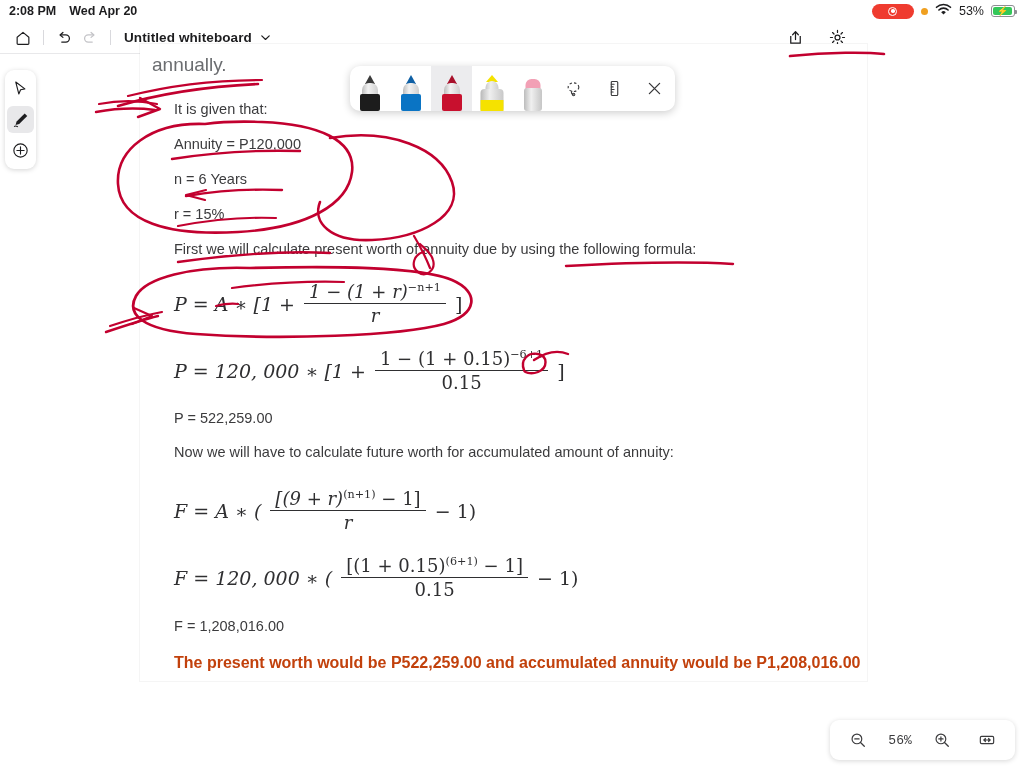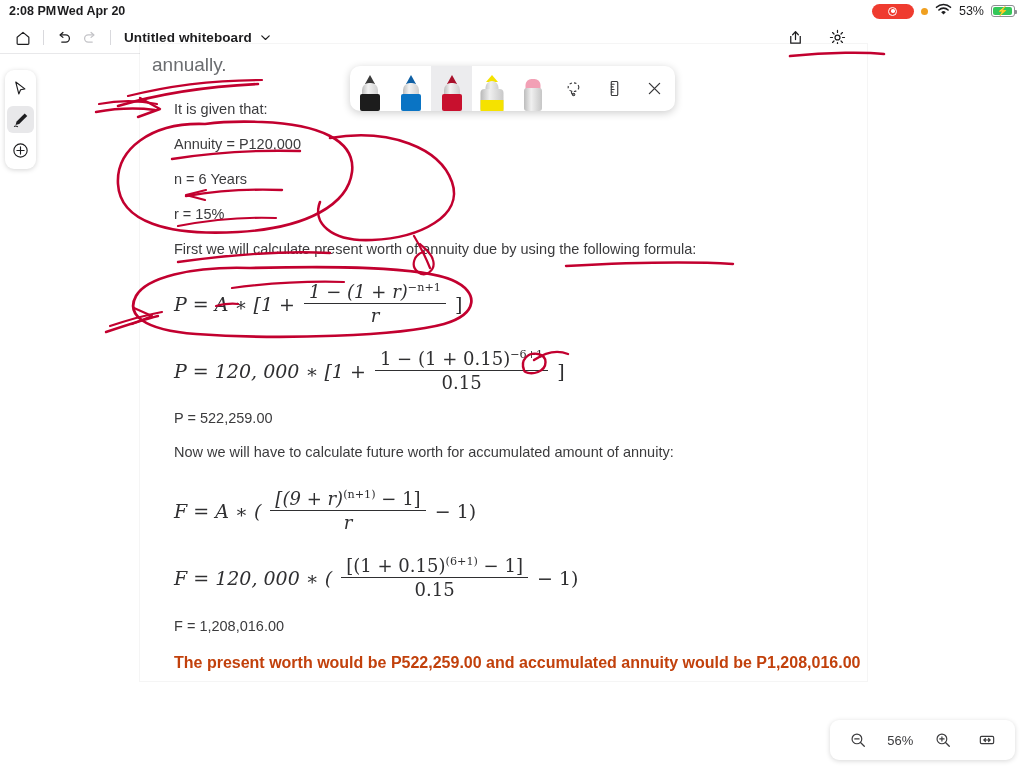--- a/index.html
+++ b/index.html
@@ -11,21 +11,21 @@
   }
   #app { position: relative; width: 1024px; height: 768px; background: #ffffff; }
 
   
   .statusbar {
     position: absolute; top: 0; left: 0; width: 1024px; height: 22px;
     display: flex; align-items: center; background: #ffffff;
     font-size: 12.5px; font-weight: bold; color: #1d1d1f;
     padding: 0 9px;
   }
-  .sb-left { display: flex; align-items: center; gap: 1px; }
+  .sb-left { display: flex; align-items: center; gap: 13px; }
   .sb-right { margin-left: auto; display: flex; align-items: center; gap: 7px; }
   .rec-pill {
     width: 42px; height: 15px; border-radius: 8px; background: #ef3b2f;
     display: flex; align-items: center; justify-content: center;
   }
   .rec-dot-outer {
     width: 9px; height: 9px; border-radius: 50%;
     border: 1.6px solid #ffffff; display: flex; align-items: center; justify-content: center;
   }
   .rec-dot-inner { width: 3.5px; height: 3.5px; border-radius: 50%; background: #ffffff; }
@@ -171,21 +171,21 @@
   .it { font-style: italic; }
   sup { font-size: .62em; vertical-align: super; }
 
   
   .ink { position: absolute; left: 0; top: 0; width: 1024px; height: 768px; pointer-events: none; }
 
   
   .zoombar {
     position: absolute; right: 9px; bottom: 8px; width: 185px; height: 40px;
     background: #ffffff; border-radius: 9px; box-shadow: 0 1px 5px rgba(0,0,0,.16);
-    display: flex; align-items: center; justify-content: space-around; padding: 0 6px;
+    display: flex; align-items: center; justify-content: space-around; padding: 0 6px; font-family: Liberation Mono, monospace;
   }
   .zb-btn { width: 30px; height: 30px; display: flex; align-items: center; justify-content: center; cursor: pointer; border-radius: 5px; }
   .zoom-val { font-size: 13px; color: #3b3b3d; }
 </style>
 </head>
 <body>
 
 <div id="app">
 
   <div class="statusbar">

